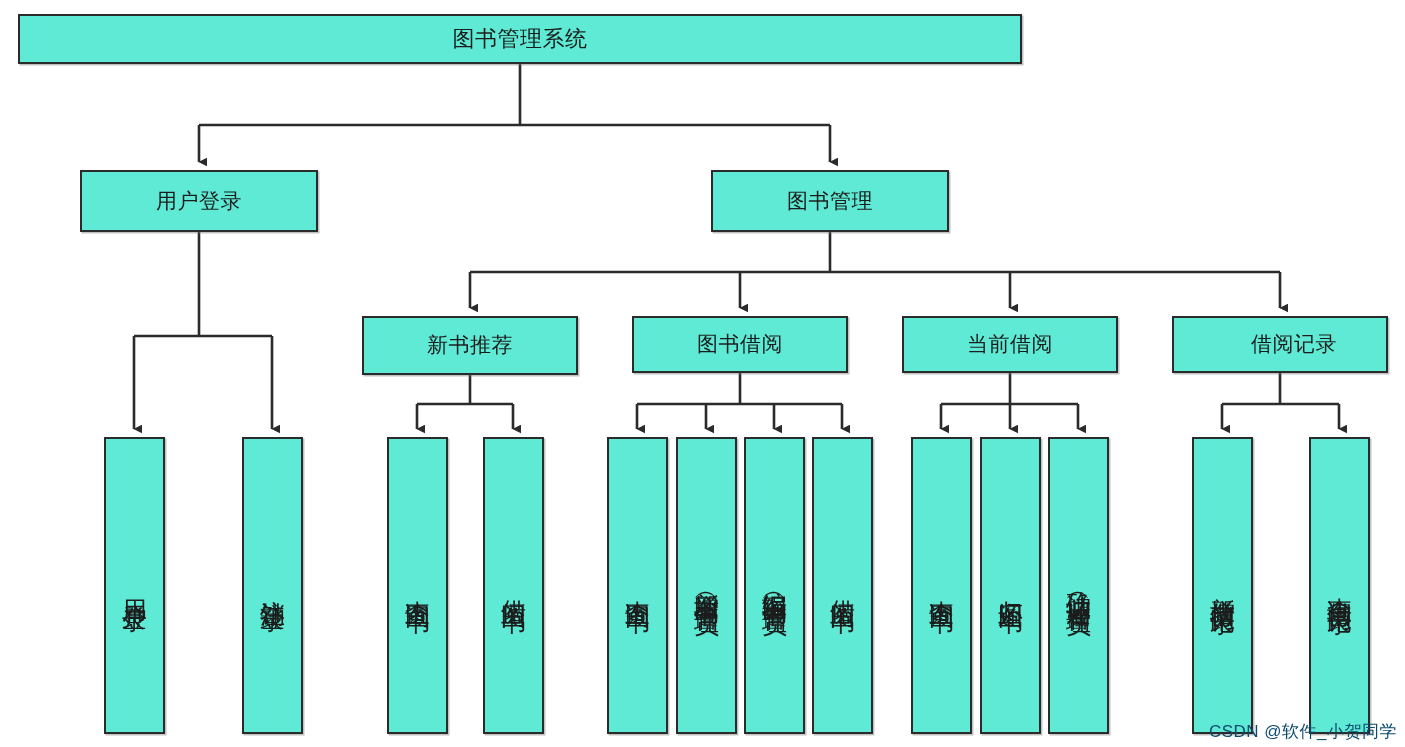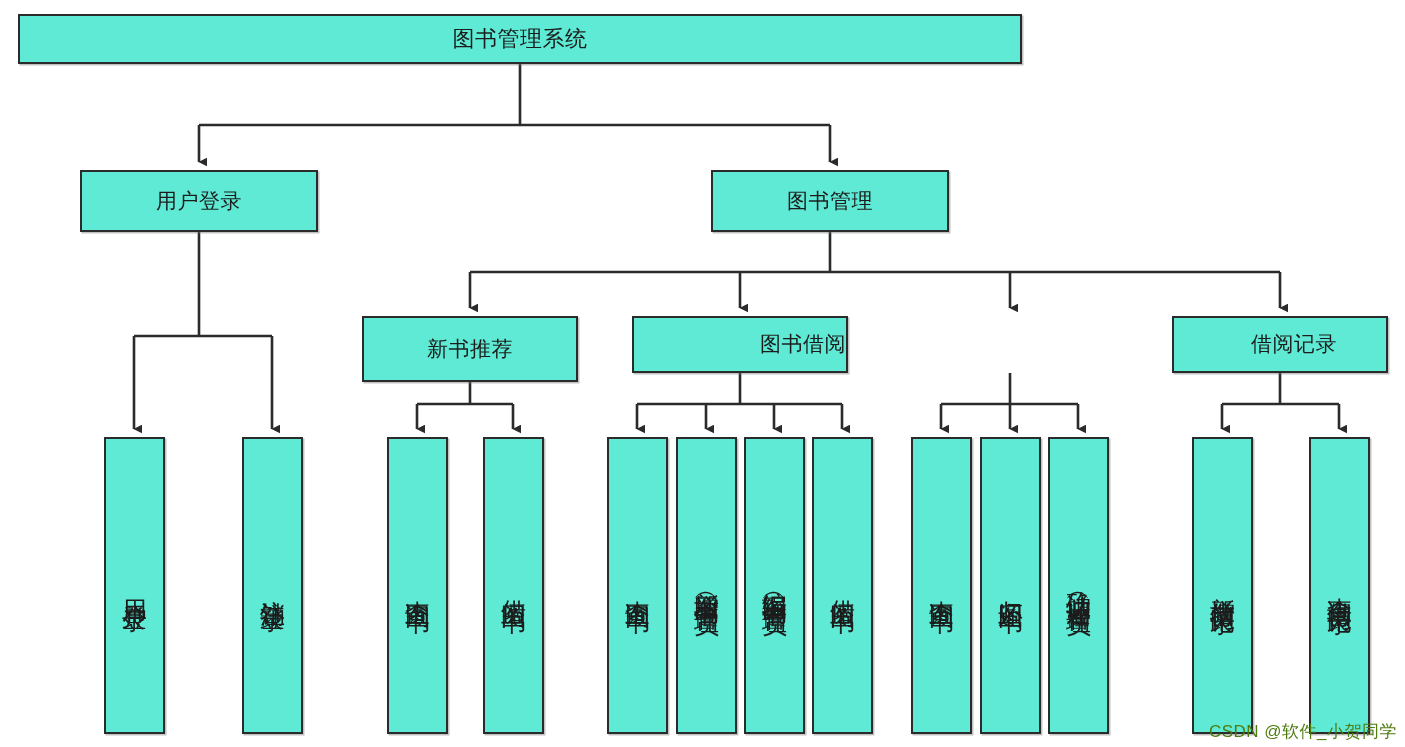--- a/index.html
+++ b/index.html
@@ -62,21 +62,21 @@
     font-size: 25px;
     letter-spacing: 3px;
     line-height: 1;
     max-height: 100%;
   }
   #watermark {
     position: absolute;
     right: 8px;
     bottom: 4px;
     font-size: 17px;
-    color: #4d7c0f;
+    color: #0c4a6e;
     letter-spacing: 0.5px;
     white-space: nowrap;
     user-select: none;
     text-align: right;
   }
 </style>
 </head>
 <body>
 
 <div id="diagram-root">
@@ -135,25 +135,28 @@
     <span class="node-label">图书管理系统</span>
   </div>
 
   <div class="node horiz" style="left:80px; top:170px; width:238px; height:62px;">
     <span class="node-label">用户登录</span>
   </div>
   <div class="node horiz" style="left:711px; top:170px; width:238px; height:62px;">
     <span class="node-label">图书管理</span>
   </div>
 
-  <div class="node horiz" style="left:362px; top:316px; width:216px; height:66px;">
+  <div class="node horiz" style="left:362px; top:316px; width:216px; height:59px;">
     <span class="node-label">新书推荐</span>
   </div>
-  <div class="node horiz" style="left:632px; top:316px; width:216px; height:57px;justify-content:flex-end;">
+  <div class="node horiz" style="left:632px; top:316px; width:216px; height:57px;">
     <span class="node-label">图书借阅</span>
+  </div>
+  <div class="node horiz" style="left:902px; top:316px; width:216px; height:57px;">
+    <span class="node-label">当前借阅</span>
   </div>
   <div class="node horiz" style="left:1172px; top:316px; width:216px; height:57px;padding-left:28px;">
     <span class="node-label">借阅记录</span>
   </div>
 
   <div class="node vert" style="left:104px; top:437px; width:61px; height:297px;">
     <span class="node-label">用户登录</span>
   </div>
   <div class="node vert" style="left:242px; top:437px; width:61px; height:297px;">
     <span class="node-label">注销登录</span>

